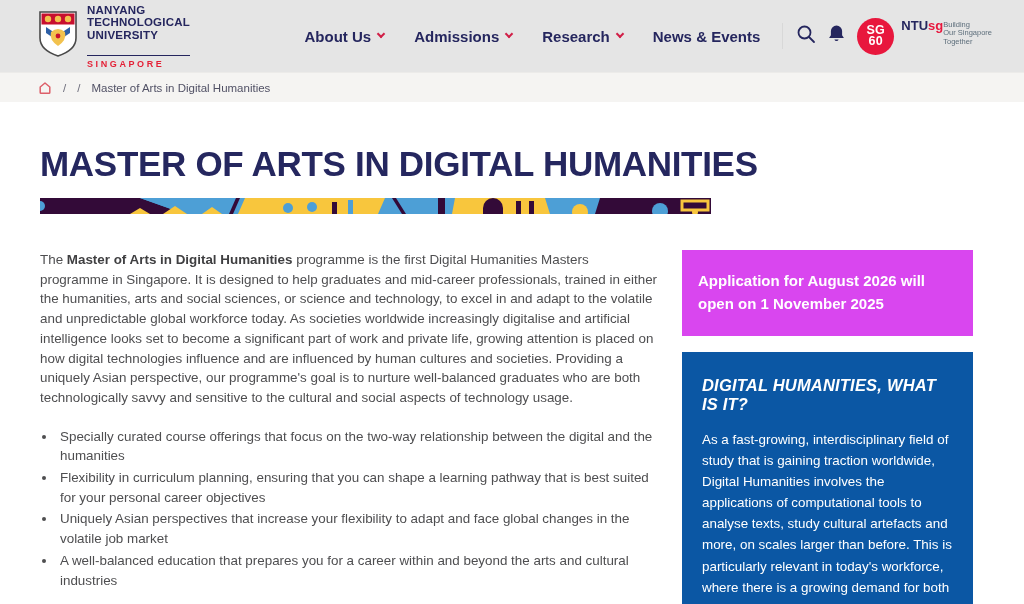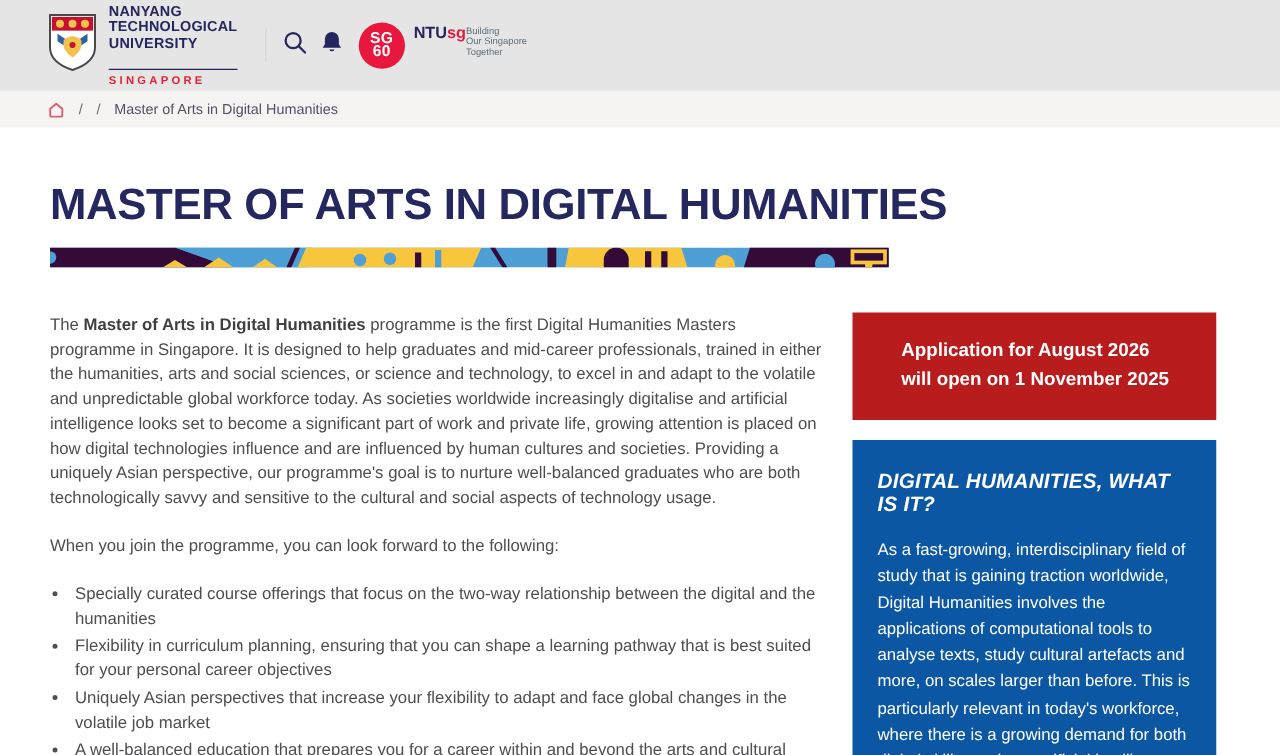--- a/index.html
+++ b/index.html
@@ -45,22 +45,22 @@
 
   
   .main-row { display:flex; align-items:flex-start; padding:36px 51px 0 40px; gap:24px; }
   .col-left { width:618px; color:#4e4e50; font-size:13.4px; line-height:1.47; }
   .col-left p { margin:0 0 19px 0; }
   .col-left b { color:#3f3f41; }
   .bullet-list { margin:0; padding:0 0 0 17px; }
   .bullet-list li { margin:0 0 2px 0; padding-left:3px; }
 
   .col-right { width:291px; display:flex; flex-direction:column; }
-  .alert-box { background:#b91c1c; color:#fff; font-weight:bold; font-size:15px; line-height:1.55;
-    padding:19px 26px 20px 39px; }
+  .alert-box { background:#d946ef; color:#fff; font-weight:bold; font-size:15px; line-height:1.55;
+    padding:19px 26px 20px 16px; }
   .info-box { background:#0b57a4; color:#fff; margin-top:16px; padding:24px 20px 26px 20px; }
   .info-title { font-size:16.5px; font-weight:bold; letter-spacing:.2px; margin:0;font-style:italic; }
   .info-body { font-size:13.4px; line-height:1.58; margin:15px 0 0 0; }
 </style>
 </head>
 <body>
 
 <header class="topbar">
   <div class="logo">
     <span>
@@ -76,20 +76,37 @@
       </svg>
     </span>
     <div class="logo-text">
       <span class="logo-line">NANYANG</span>
       <span class="logo-line">TECHNOLOGICAL</span>
       <span class="logo-line">UNIVERSITY</span>
       <span class="logo-sg">SINGAPORE</span>
     </div>
   </div>
 
+  <nav class="mainnav">
+    <div class="nav-item">
+      <span>About Us</span>
+      <span class="chev"></span>
+    </div>
+    <div class="nav-item">
+      <span>Admissions</span>
+      <span class="chev"></span>
+    </div>
+    <div class="nav-item">
+      <span>Research</span>
+      <span class="chev"></span>
+    </div>
+    <div class="nav-item">
+      <span>News &amp; Events</span>
+    </div>
+  </nav>
 
   <span class="header-divider"></span>
 
   <div class="icon-btn">
     <span>
       <svg width="20" height="20" viewBox="0 0 20 20" fill="none">
         <circle cx="8.5" cy="8.5" r="6" stroke="#25265e" stroke-width="1.8"></circle>
         <line x1="13" y1="13" x2="18" y2="18" stroke="#25265e" stroke-width="1.8" stroke-linecap="round"></line>
       </svg>
     </span>
@@ -155,21 +172,20 @@
   <polygon points="560,0 695,0 690,16 555,16" fill="#330a38"></polygon>
   <circle cx="620" cy="13" r="8" fill="#4d9fd6"></circle>
   <rect x="642" y="3" width="26" height="9" fill="none" stroke="#f8c63d" stroke-width="3"></rect>
   <circle cx="655" cy="14" r="3" fill="#f8c63d"></circle>
   <circle cx="682" cy="8" r="4" fill="none" stroke="#f8c63d" stroke-width="2.5"></circle>
 </svg>
 
 <div class="main-row">
   <div class="col-left">
     <p><span>The </span><b>Master of Arts in Digital Humanities</b><span> programme is the first Digital Humanities Masters programme in Singapore. It is designed to help graduates and mid-career professionals, trained in either the humanities, arts and social sciences, or science and technology, to excel in and adapt to the volatile and unpredictable global workforce today. As societies worldwide increasingly digitalise and artificial intelligence looks set to become a significant part of work and private life, growing attention is placed on how digital technologies influence and are influenced by human cultures and societies. Providing a uniquely Asian perspective, our programme's goal is to nurture well-balanced graduates who are both technologically savvy and sensitive to the cultural and social aspects of technology usage.</span></p>
-    <p>When you join the programme, you can look forward to the following:</p>
     <ul class="bullet-list">
       <li>Specially curated course offerings that focus on the two-way relationship between the digital and the humanities</li>
       <li>Flexibility in curriculum planning, ensuring that you can shape a learning pathway that is best suited for your personal career objectives</li>
       <li>Uniquely Asian perspectives that increase your flexibility to adapt and face global changes in the volatile job market</li>
       <li>A well-balanced education that prepares you for a career within and beyond the arts and cultural industries</li>
 
     </ul>
   </div>
 
   <aside class="col-right">

